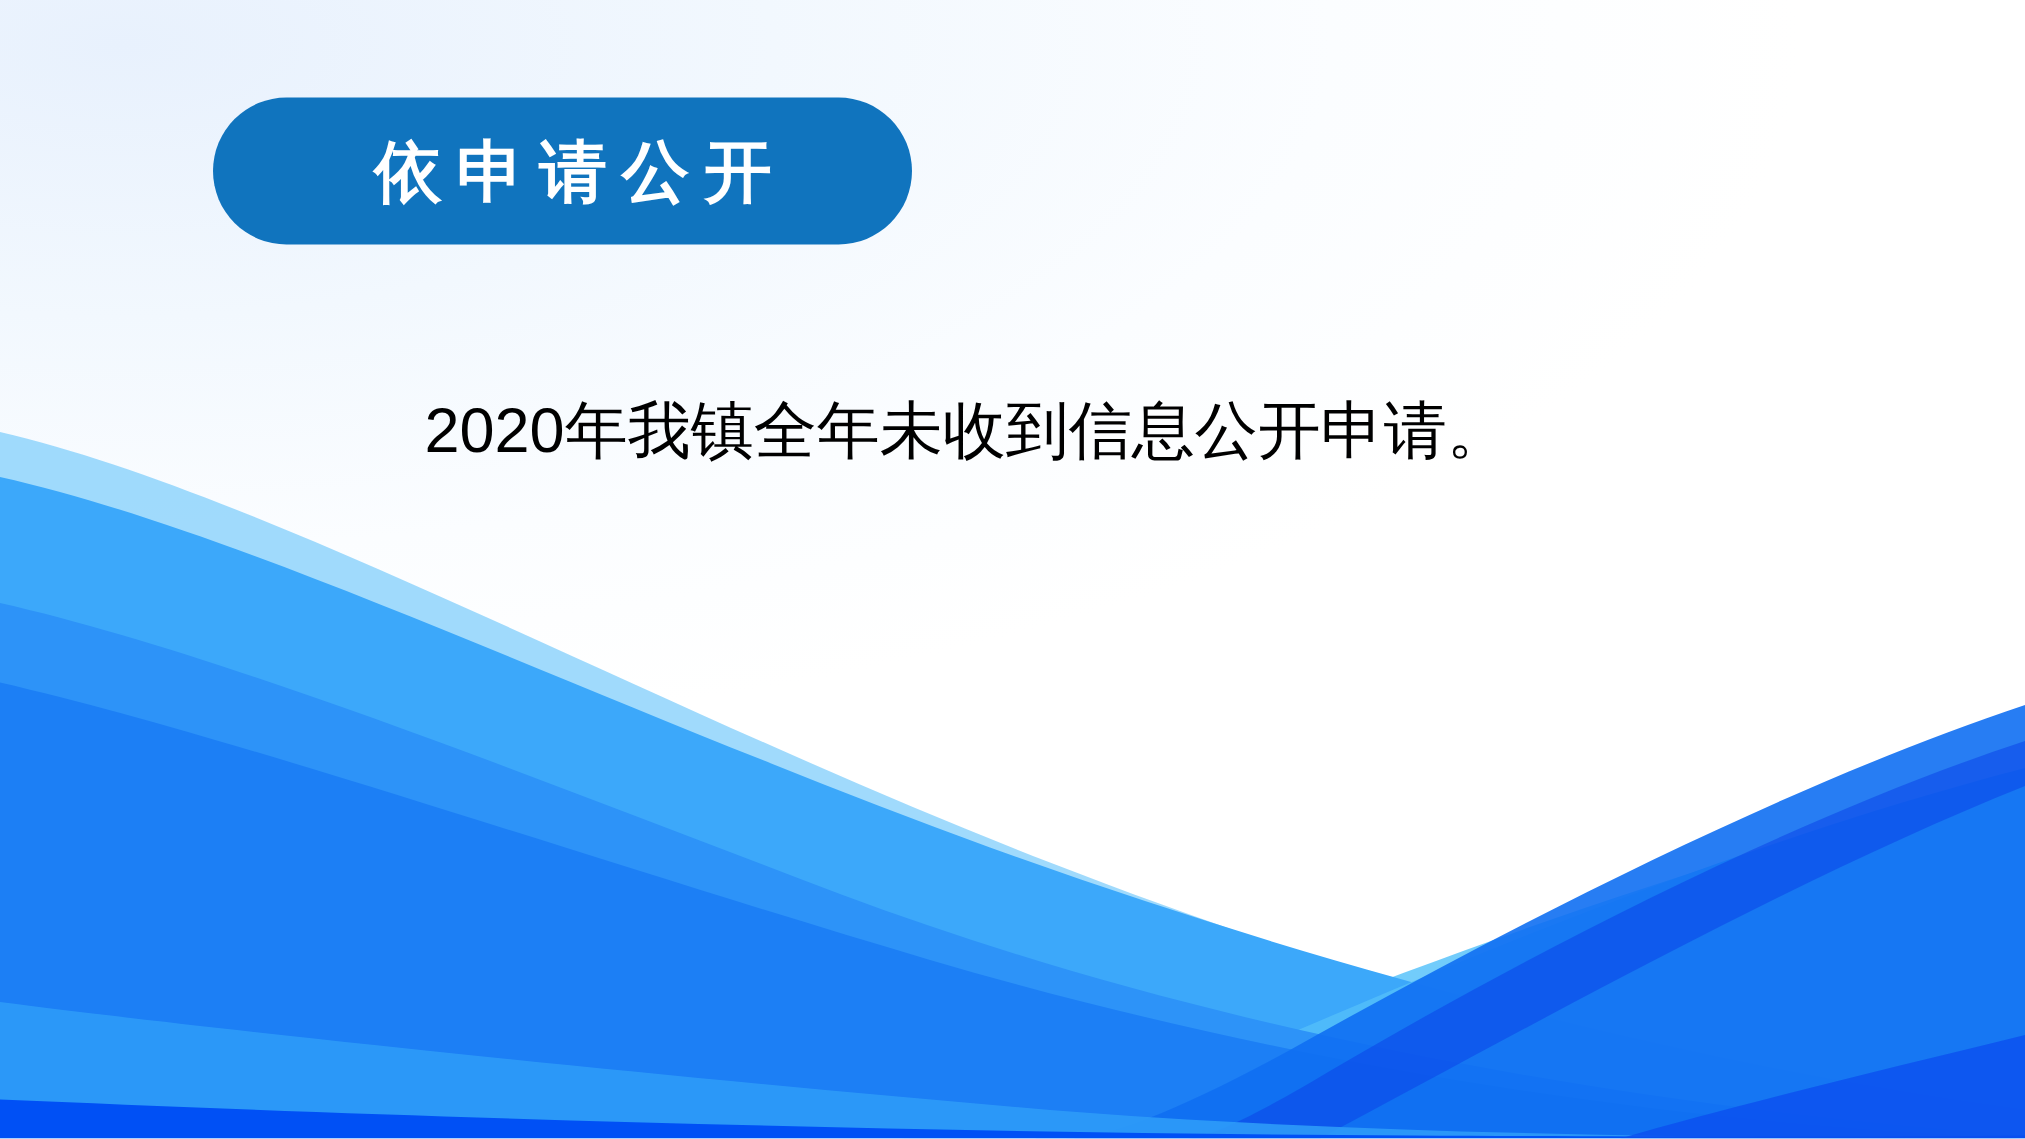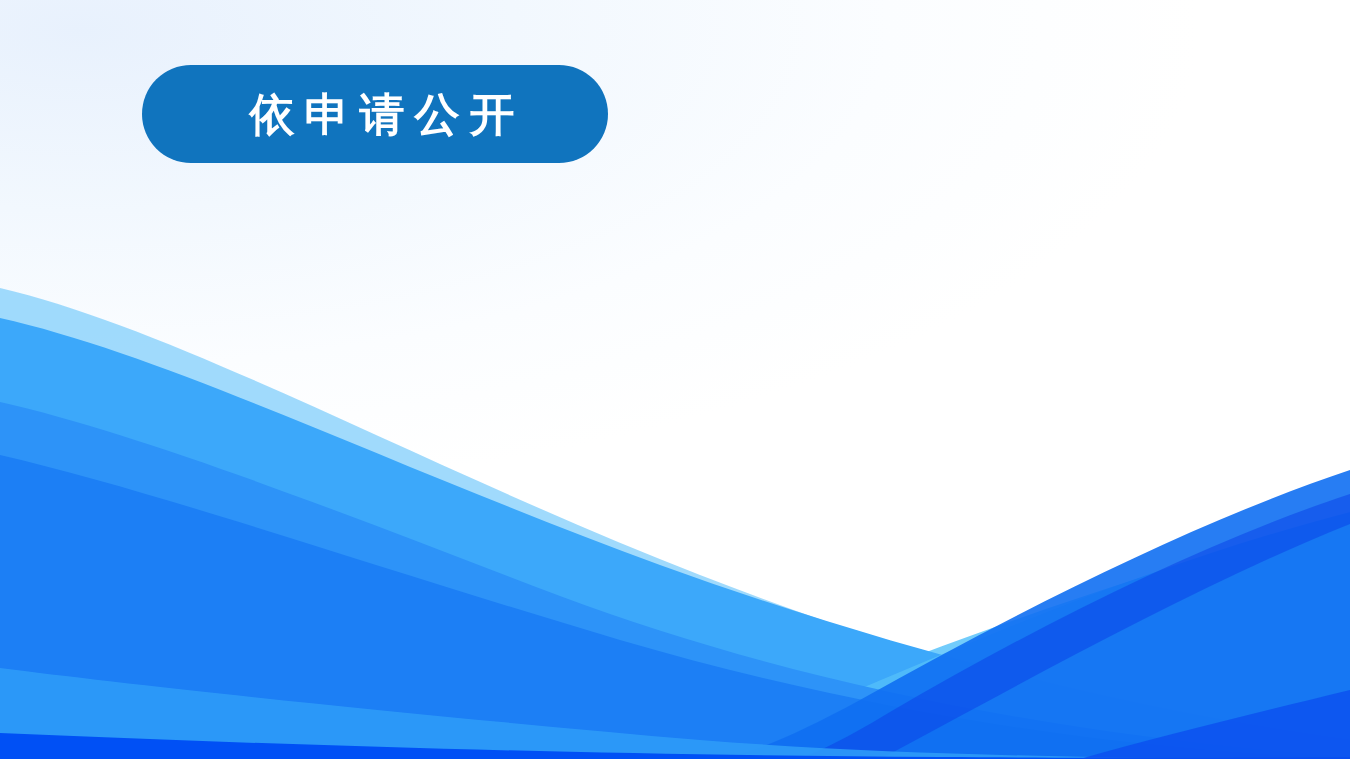--- a/index.html
+++ b/index.html
@@ -117,16 +117,17 @@
     <path fill="#0B4FEF" fill-opacity="0.8" d="M1350,690 C1260,712 1160,736 1080,759 L1350,759 Z"></path>
 
   </svg>
 
   <div class="content-layer">
 
     <div class="title-pill" style="background:#1074BE;">
       <span class="title-pill-text">依申请公开</span>
     </div>
 
+    <div class="body-text">2020年我镇全年未收到信息公开申请。</div>
 
   </div>
 
 </div>
 
 </body></html>

